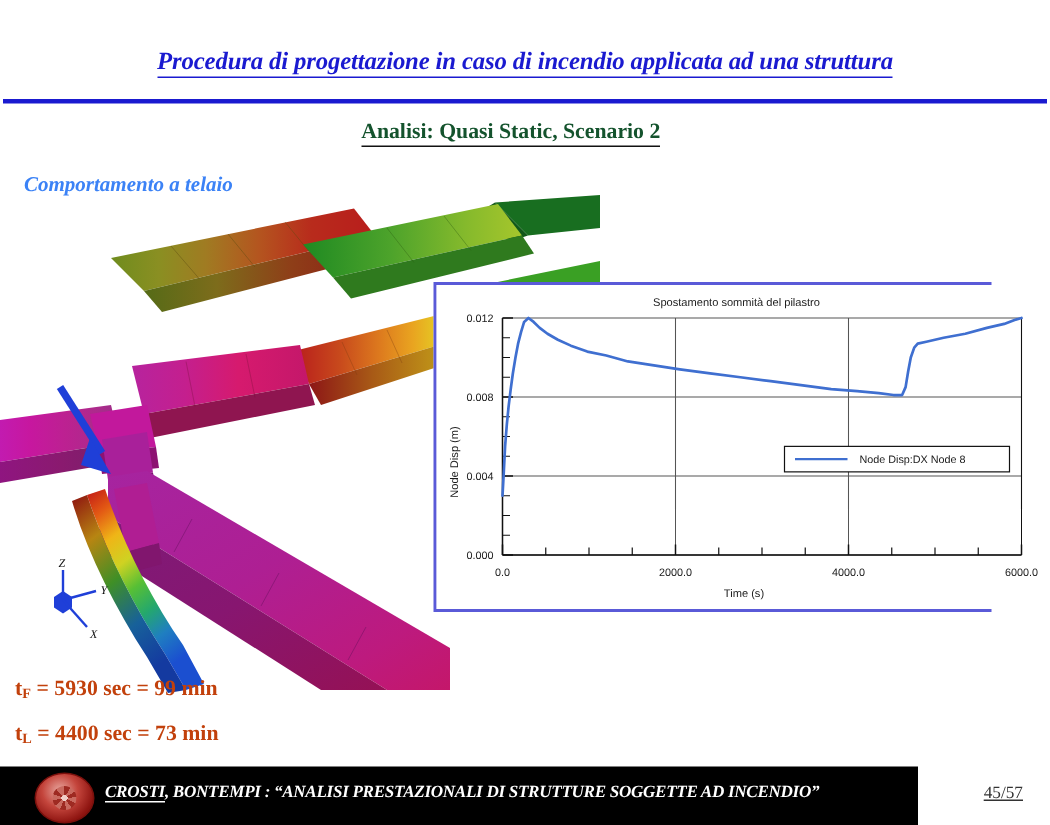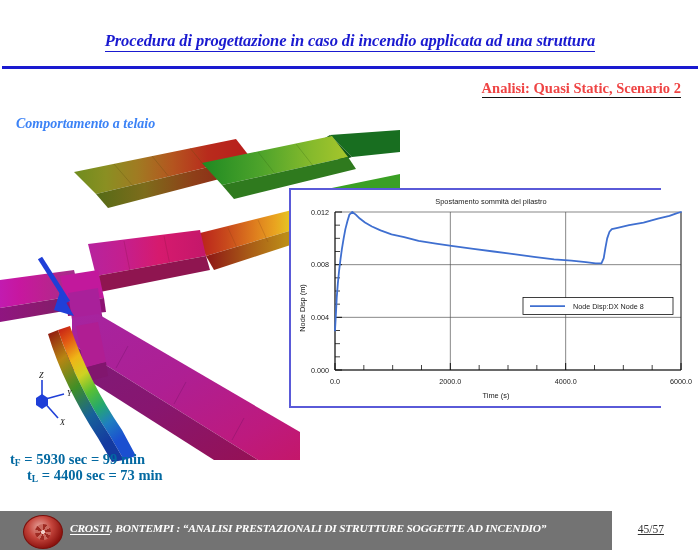--- a/index.html
+++ b/index.html
@@ -22,22 +22,22 @@
     letter-spacing:-0.1px;
   }
   .slide-title span{border-bottom:1.6px solid #1a1ad0;padding-bottom:1px;margin-top:15px;}
   .header-rule{
     position:absolute;left:2px;top:66px;width:696px;height:3px;
     background:#1a1ad0;
   }
 
   .subtitle{
     position:absolute;left:0;top:80px;width:681px;
-    text-align:right;
-    font-size:14.5px;font-weight:bold;color:#ef4444;
+    text-align:center;
+    font-size:14.5px;font-weight:bold;color:#14532d;
   }
   .subtitle span{border-bottom:1.4px solid #111;padding-bottom:1px;}
 
   .red-caption{
     position:absolute;left:16px;top:116px;
     font-size:14px;font-weight:bold;font-style:italic;
     color:#3b82f6;
   }
 
   
@@ -59,30 +59,30 @@
   }
   #chart-panel svg{display:block;}
   .ch-title{font-family:"Liberation Sans", sans-serif;font-size:7.4px;fill:#1a1a1a;}
   .ch-tick{font-family:"Liberation Sans", sans-serif;font-size:7.2px;fill:#1a1a1a;}
   .ch-axlabel{font-family:"Liberation Sans", sans-serif;font-size:7.4px;fill:#1a1a1a;}
   .ch-legend{font-family:"Liberation Sans", sans-serif;font-size:7.2px;fill:#1a1a1a;}
 
   
   .tline{
     position:absolute;left:10px;
-    font-size:14.5px;font-weight:bold;color:#0369a1;
+    font-size:14.5px;font-weight:bold;color:#c2410c;
   }
   .tline sub{font-size:9.5px;font-weight:bold;vertical-align:baseline;position:relative;top:2px;}
   #tF{top:451px;}
-  #tL{top:467px;margin-left:17px;}
+  #tL{top:481px;}
 
   
   #footer{
     position:absolute;left:0;top:511px;width:612px;height:39px;
-    background:#737373;
+    background:#000000;
   }
   #footer-logo{
     position:absolute;left:23px;top:4px;width:38px;height:32px;
     border-radius:50% / 50%;
     background:radial-gradient(ellipse at 42% 35%, #e8a8a0 0%, #c4453c 38%, #8e1410 72%, #6b0d0a 100%);
     border:1px solid #7a100c;
     overflow:hidden;
   }
   #footer-logo .seal{
     position:absolute;left:50%;top:50%;width:16px;height:16px;
@@ -101,21 +101,21 @@
     font-size:11.4px;font-weight:bold;font-style:italic;
     color:#ffffff;
     letter-spacing:-0.2px;
     white-space:nowrap;
   }
   #footer-text .uline{border-bottom:1.2px solid #fff;}
   #footer-page{
     position:absolute;left:0;top:512px;width:700px;height:38px;
   }
   #footer-page .pg{
-    position:absolute;right:36px;top:11px;
+    position:absolute;right:18px;top:11px;
     font-size:11.5px;color:#333;background:transparent;text-decoration:underline;
   }
   #footer-right-white{
     position:absolute;left:636px;top:511px;width:64px;height:39px;background:#ffffff;
   }
 </style>
 </head>
 <body>
 
 <div id="slide">

